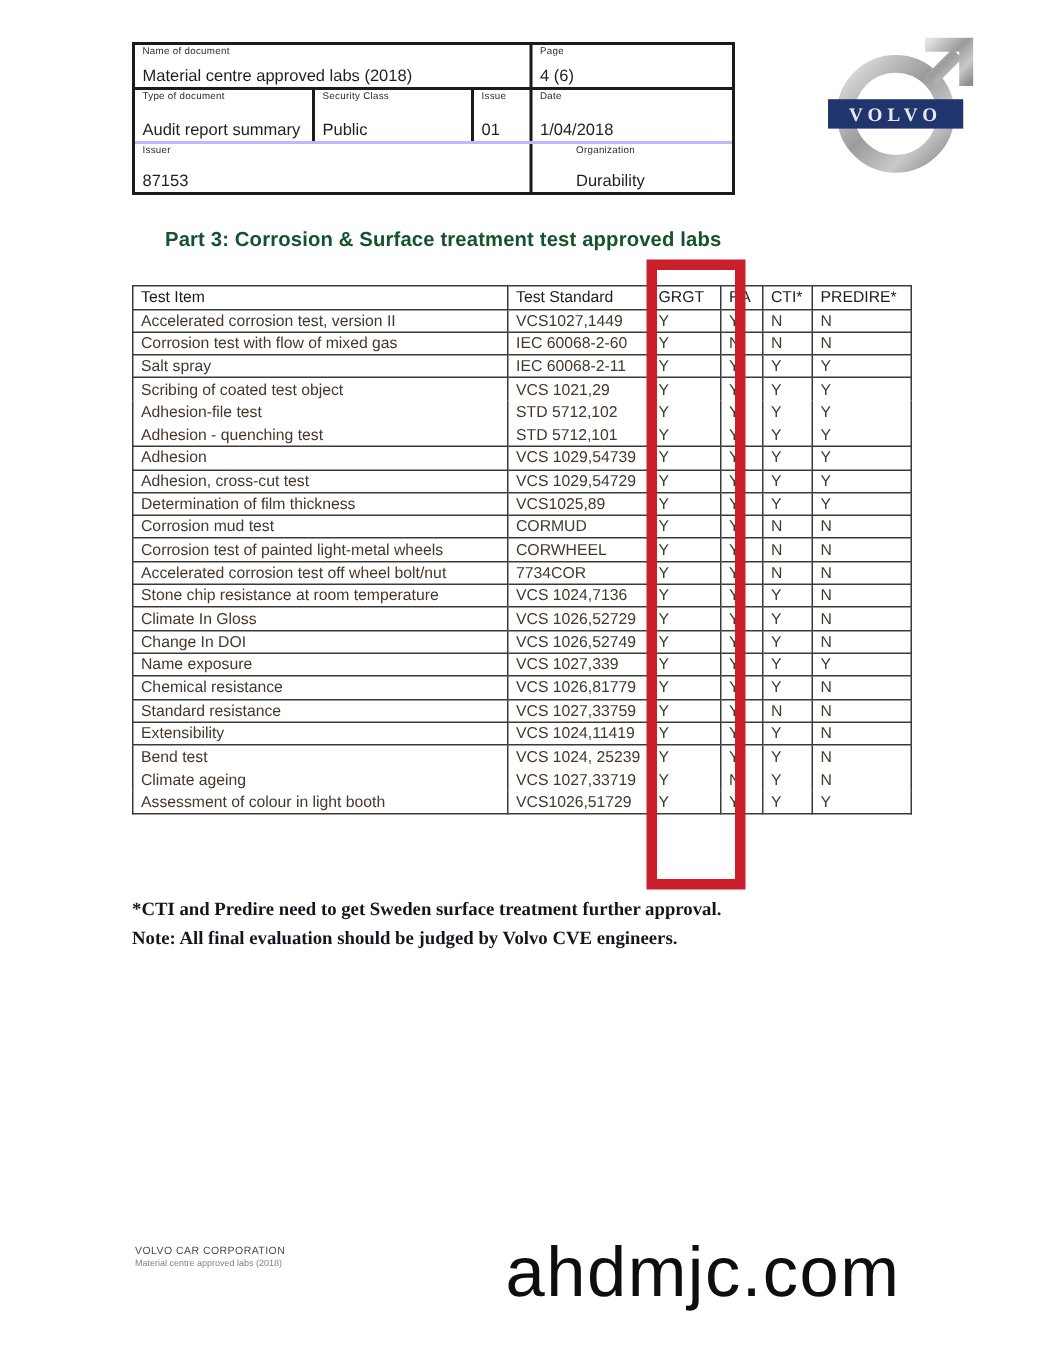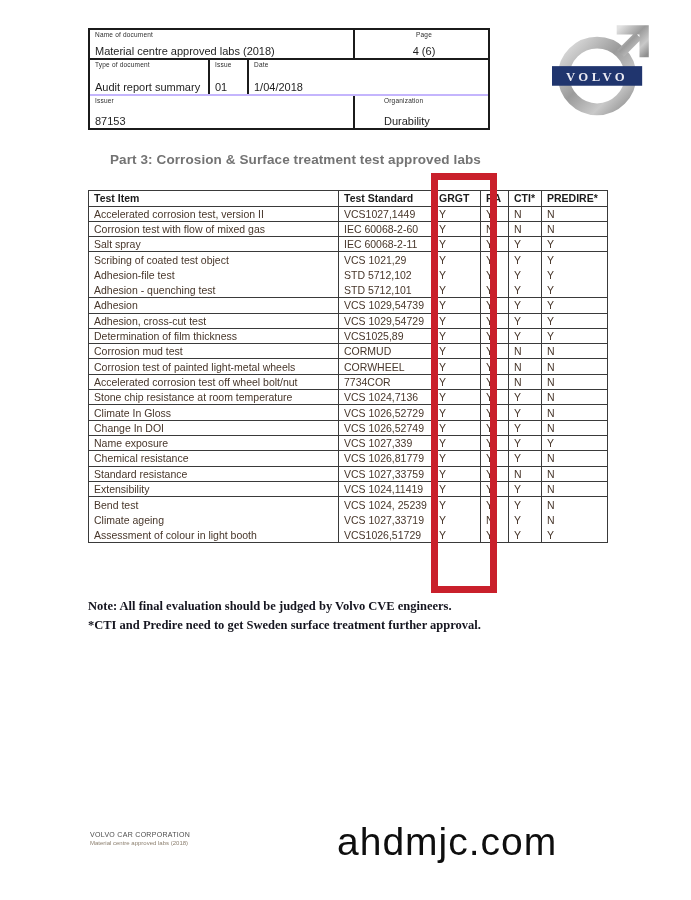--- a/index.html
+++ b/index.html
@@ -11,37 +11,37 @@
          border:2px solid #1b1b1b;box-sizing:border-box;}
   .dhead .row{display:flex;box-sizing:border-box;}
   .dhead .row1{height:30px;border-bottom:2px solid #1b1b1b;}
   .dhead .row2{height:36px;border-bottom:2px solid #c4b5fd;}
   .dhead .row3{height:32px;}
   .dhead .cell{box-sizing:border-box;display:flex;flex-direction:column;
                justify-content:space-between;padding:1px 0 1px 5px;overflow:hidden;}
   .dhead .br{border-right:2px solid #1b1b1b;}
   .dhead .lab{font-size:6.5px;color:#2c2c2c;letter-spacing:.2px;line-height:7px;}
   .dhead .val{font-size:11px;color:#1f1f1f;line-height:12px;white-space:nowrap;}
-  .w-name{width:265px;} .w-page{flex:1;text-align:center;}
+  .w-name{width:265px;} .w-page{flex:1;}
   .w-type{width:120px;} .w-sec{width:106px;} .w-iss{width:39px;} .w-date{flex:1;}
   .w-issuer{width:265px;} .w-org{flex:1;margin-left:24px;}
 
   
   .logo{position:absolute;left:552px;top:24px;width:98px;height:98px;text-decoration:underline;}
 
   
   .title{position:absolute;left:110px;top:152px;font-size:13.5px;font-weight:bold;
-         color:#737373;letter-spacing:.1px;}
+         color:#14532d;letter-spacing:.1px;}
 
   
   table.labs{position:absolute;left:88px;top:190px;width:519px;border-collapse:collapse;
              table-layout:fixed;}
   table.labs th, table.labs td{border:1.5px solid #3a3a3a;box-sizing:border-box;
              overflow:hidden;white-space:nowrap;}
-  table.labs th{height:15.5px;font-size:10.5px;font-weight:bold;color:#1c1c1c;
+  table.labs th{height:15.5px;font-size:10.5px;font-weight:normal;color:#1c1c1c;
              text-align:left;padding:0 0 0 5px;}
   table.labs td{height:15.3px;font-size:10.5px;color:#47362a;padding:0 0 0 5px;}
   td.c-std{padding-left:4px;}
   td.c-flag, th.h-flag{padding-left:9px;}
   tr.nbb td{border-bottom:none;}
   tr.nbt td{border-top:none;}
 
   
   .hl{position:absolute;left:431px;top:173px;width:66px;height:420px;box-sizing:border-box;
       border:7px solid #c9202b;pointer-events:none;z-index:5;}
@@ -49,21 +49,21 @@
   
   .notes{position:absolute;left:88px;top:597px;font-family:"Liberation Serif", serif;
          font-weight:bold;font-size:12.5px;color:#15151f;line-height:19px;}
 
   
   .foot{position:absolute;left:90px;top:830px;line-height:9px;}
   .foot .f1{font-size:7px;color:#4c4c4c;letter-spacing:.3px;}
   .foot .f2{font-size:6px;color:#8d8070;}
 
   
-  .wm{position:absolute;left:337px;top:820px;font-size:39px;color:#0e0e0e;
+  .wm{position:absolute;left:337px;top:820px;font-size:47px;color:#0e0e0e;
       letter-spacing:1px;font-family:"Liberation Sans", sans-serif;}
 </style>
 </head>
 <body>
 
 <div class="page">
 
   <div class="dhead">
     <div class="row row1">
       <div class="cell br w-name">
@@ -72,20 +72,24 @@
       </div>
       <div class="cell w-page">
         <span class="lab">Page</span>
         <span class="val">4 (6)</span>
       </div>
     </div>
     <div class="row row2">
       <div class="cell br w-type">
         <span class="lab">Type of document</span>
         <span class="val">Audit report summary</span>
+      </div>
+      <div class="cell br w-sec">
+        <span class="lab">Security Class</span>
+        <span class="val">Public</span>
       </div>
       <div class="cell br w-iss">
         <span class="lab">Issue</span>
         <span class="val">01</span>
       </div>
       <div class="cell w-date">
         <span class="lab">Date</span>
         <span class="val">1/04/2018</span>
       </div>
     </div>
@@ -315,22 +319,22 @@
           <td class="c-flag">Y</td>
           <td class="c-flag">Y</td>
           <td class="c-flag">Y</td>
         </tr>
       </tbody>
   </table>
 
   <div class="hl"></div>
 
   <div class="notes">
+    <div>*CTI and Predire need to get Sweden surface treatment further approval.</div>
     <div>Note: All final evaluation should be judged by Volvo CVE engineers.</div>
-    <div>*CTI and Predire need to get Sweden surface treatment further approval.</div>
   </div>
 
   <div class="foot">
     <div class="f1">VOLVO CAR CORPORATION</div>
     <div class="f2">Material centre  approved labs (2018)</div>
   </div>
 
   <div class="wm">ahdmjc.com</div>
 
 </div>

